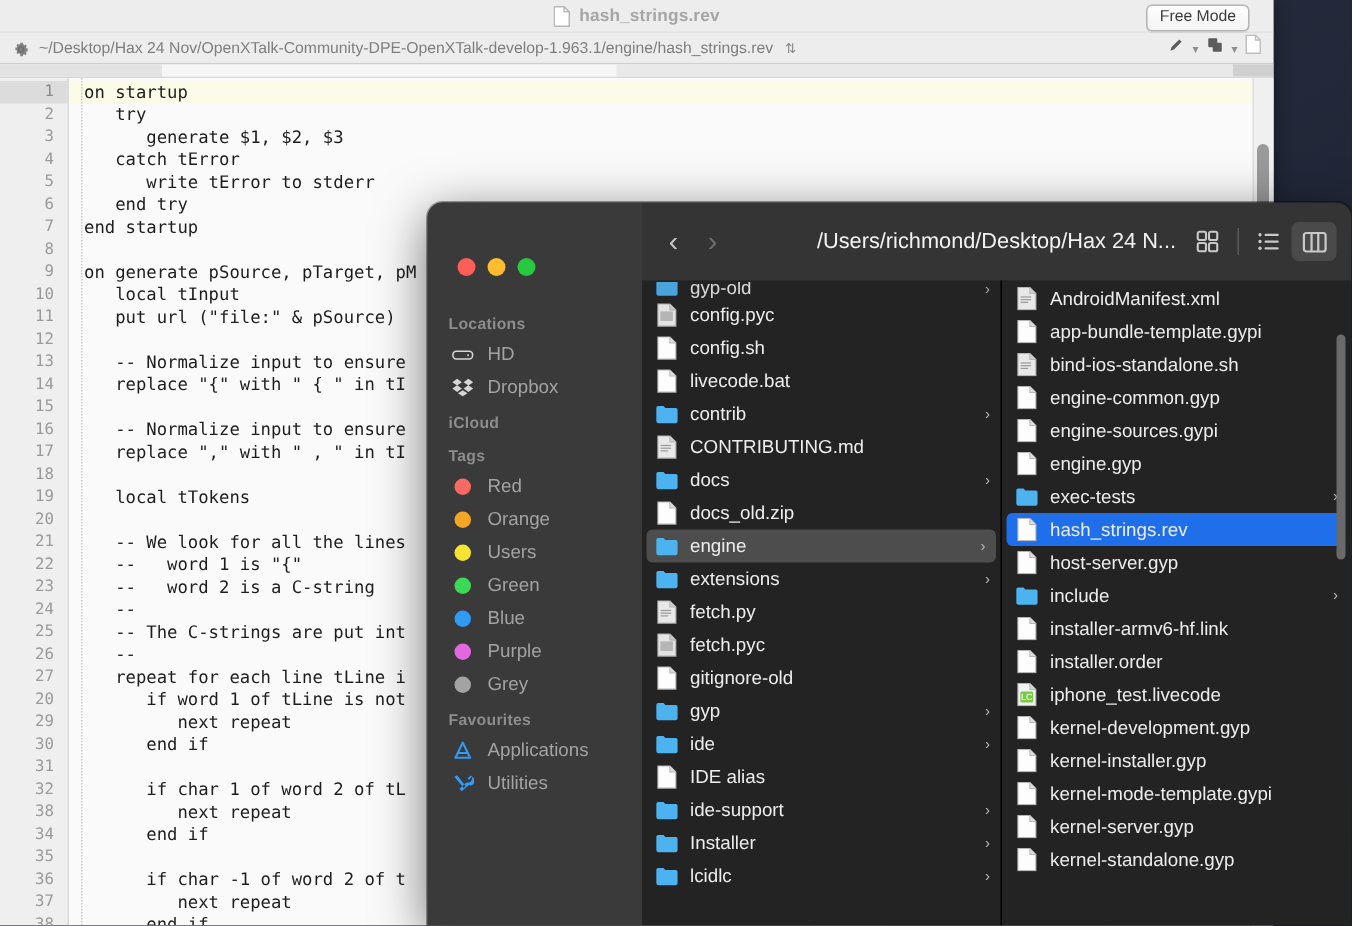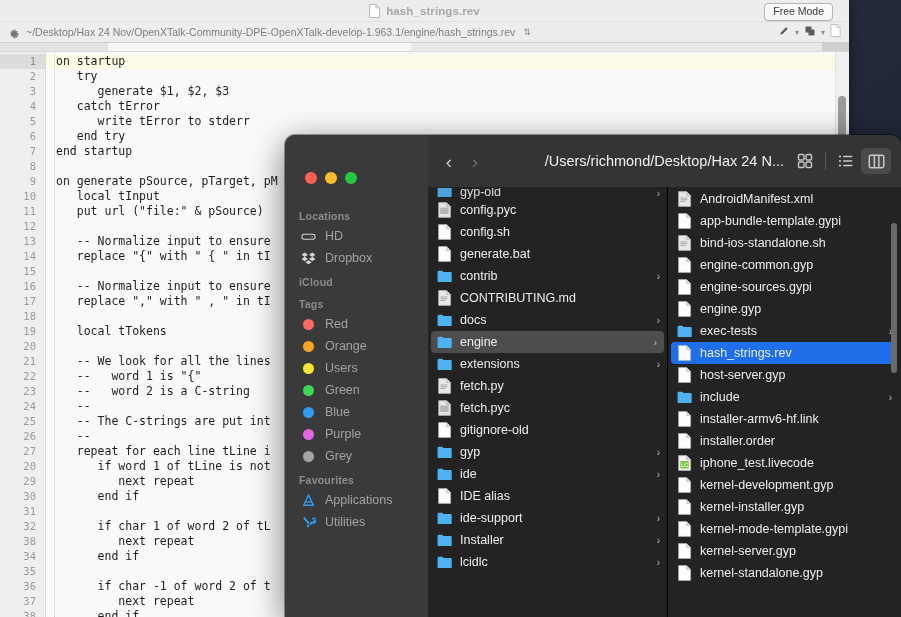--- a/index.html
+++ b/index.html
@@ -527,21 +527,21 @@
                 </span>
                 <span class="name">config.sh</span>
               </div>
               <div class="row">
                 <span>
                   <svg class="fi" viewBox="0 0 13 16">
                     <path d="M.6.6h8l4 4v10.8H.6z" fill="#fdfdfd" stroke="#b6b6b6" stroke-width=".7"></path>
                     <path d="M8.6.6v4h4" fill="#dedede" stroke="#b6b6b6" stroke-width=".7"></path>
                   </svg>
                 </span>
-                <span class="name">generate.bat</span>
+                <span class="name">livecode.bat</span>
               </div>
               <div class="row">
                 <span>
                   <svg class="fi" viewBox="0 0 16 14">
                     <path d="M.6 2.6a1.3 1.3 0 011.3-1.3h3.8l1.3 1.5h7.4a1.3 1.3 0 011.3 1.3v8.1a1.3 1.3 0 01-1.3 1.3H1.9A1.3 1.3 0 01.6 12.2z" fill="#4db3f0"></path>
                   </svg>
                 </span>
                 <span class="name">contrib</span>
                 <span class="chev">›</span>
               </div>
@@ -561,20 +561,29 @@
               </div>
               <div class="row">
                 <span>
                   <svg class="fi" viewBox="0 0 16 14">
                     <path d="M.6 2.6a1.3 1.3 0 011.3-1.3h3.8l1.3 1.5h7.4a1.3 1.3 0 011.3 1.3v8.1a1.3 1.3 0 01-1.3 1.3H1.9A1.3 1.3 0 01.6 12.2z" fill="#4db3f0"></path>
                   </svg>
                 </span>
                 <span class="name">docs</span>
                 <span class="chev">›</span>
               </div>
+              <div class="row">
+                <span>
+                  <svg class="fi" viewBox="0 0 13 16">
+                    <path d="M.6.6h8l4 4v10.8H.6z" fill="#fdfdfd" stroke="#b6b6b6" stroke-width=".7"></path>
+                    <path d="M8.6.6v4h4" fill="#dedede" stroke="#b6b6b6" stroke-width=".7"></path>
+                  </svg>
+                </span>
+                <span class="name">docs_old.zip</span>
+              </div>
               <div class="row sel-gray">
                 <span>
                   <svg class="fi" viewBox="0 0 16 14">
                     <path d="M.6 2.6a1.3 1.3 0 011.3-1.3h3.8l1.3 1.5h7.4a1.3 1.3 0 011.3 1.3v8.1a1.3 1.3 0 01-1.3 1.3H1.9A1.3 1.3 0 01.6 12.2z" fill="#4db3f0"></path>
                   </svg>
                 </span>
                 <span class="name">engine</span>
                 <span class="chev">›</span>
               </div>
               <div class="row">

